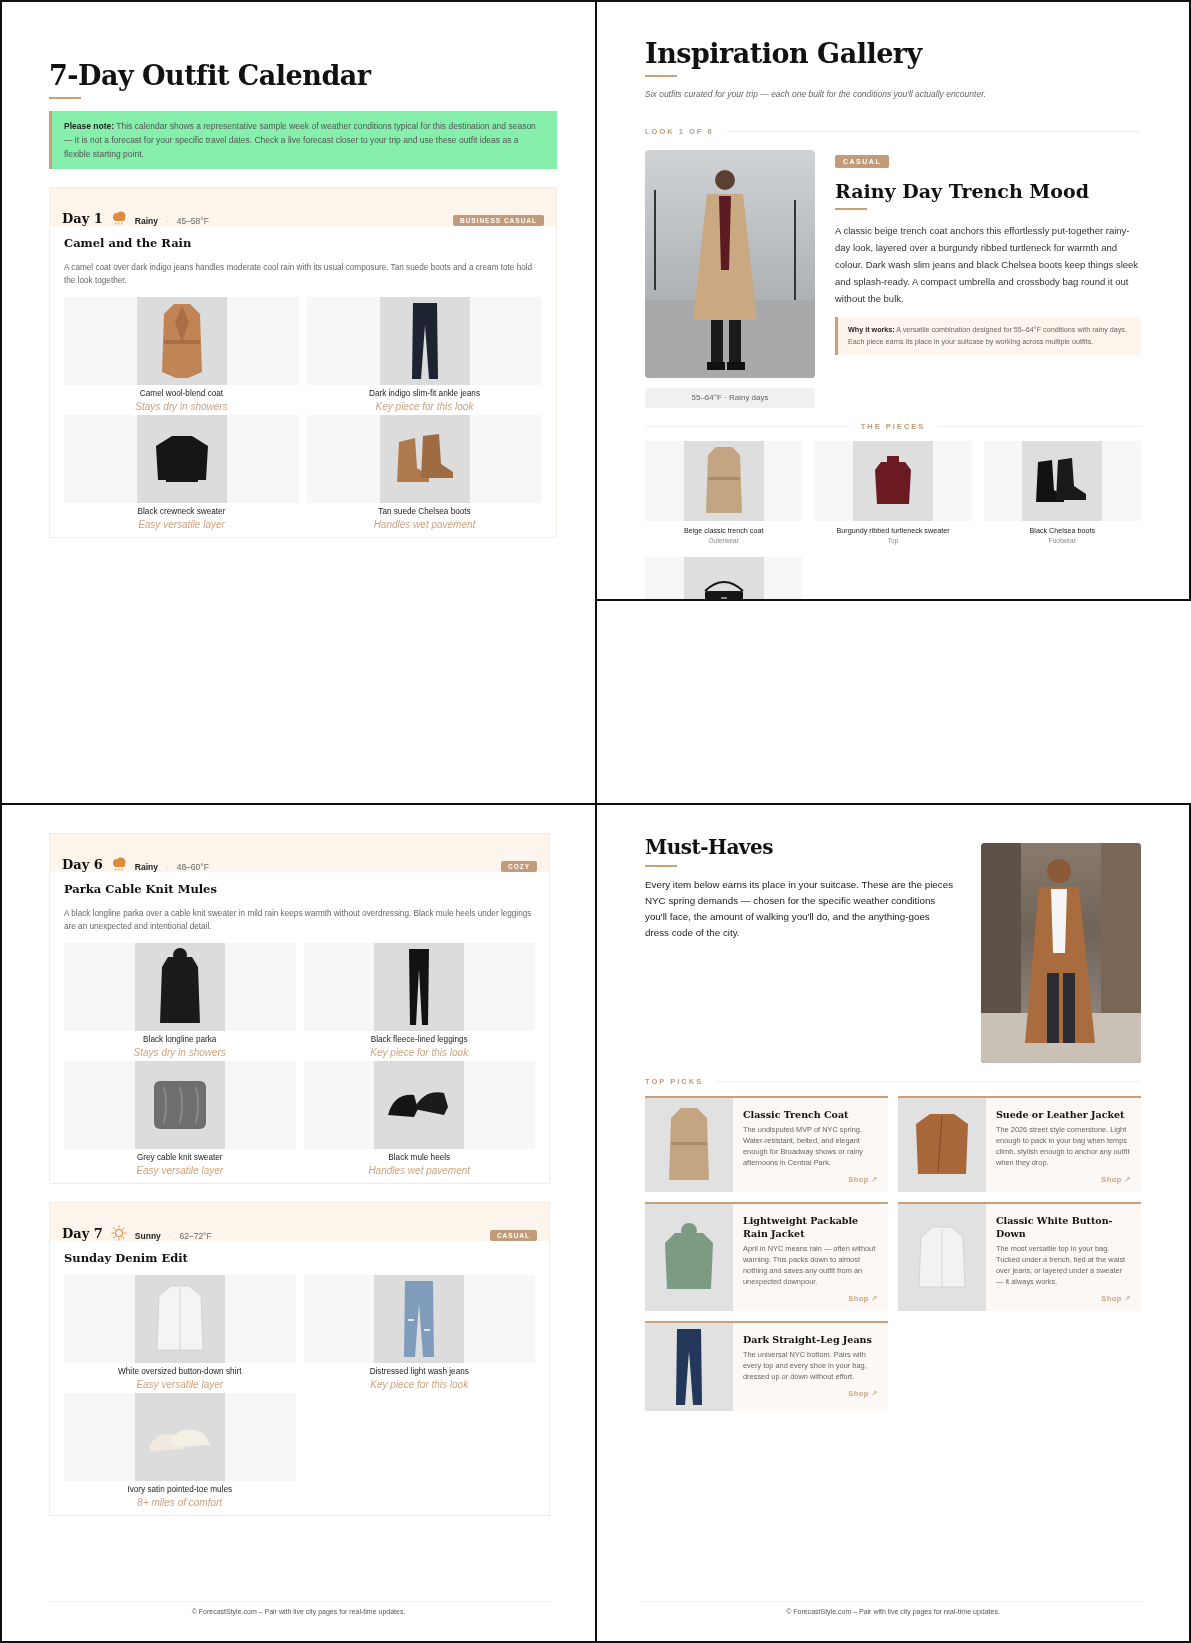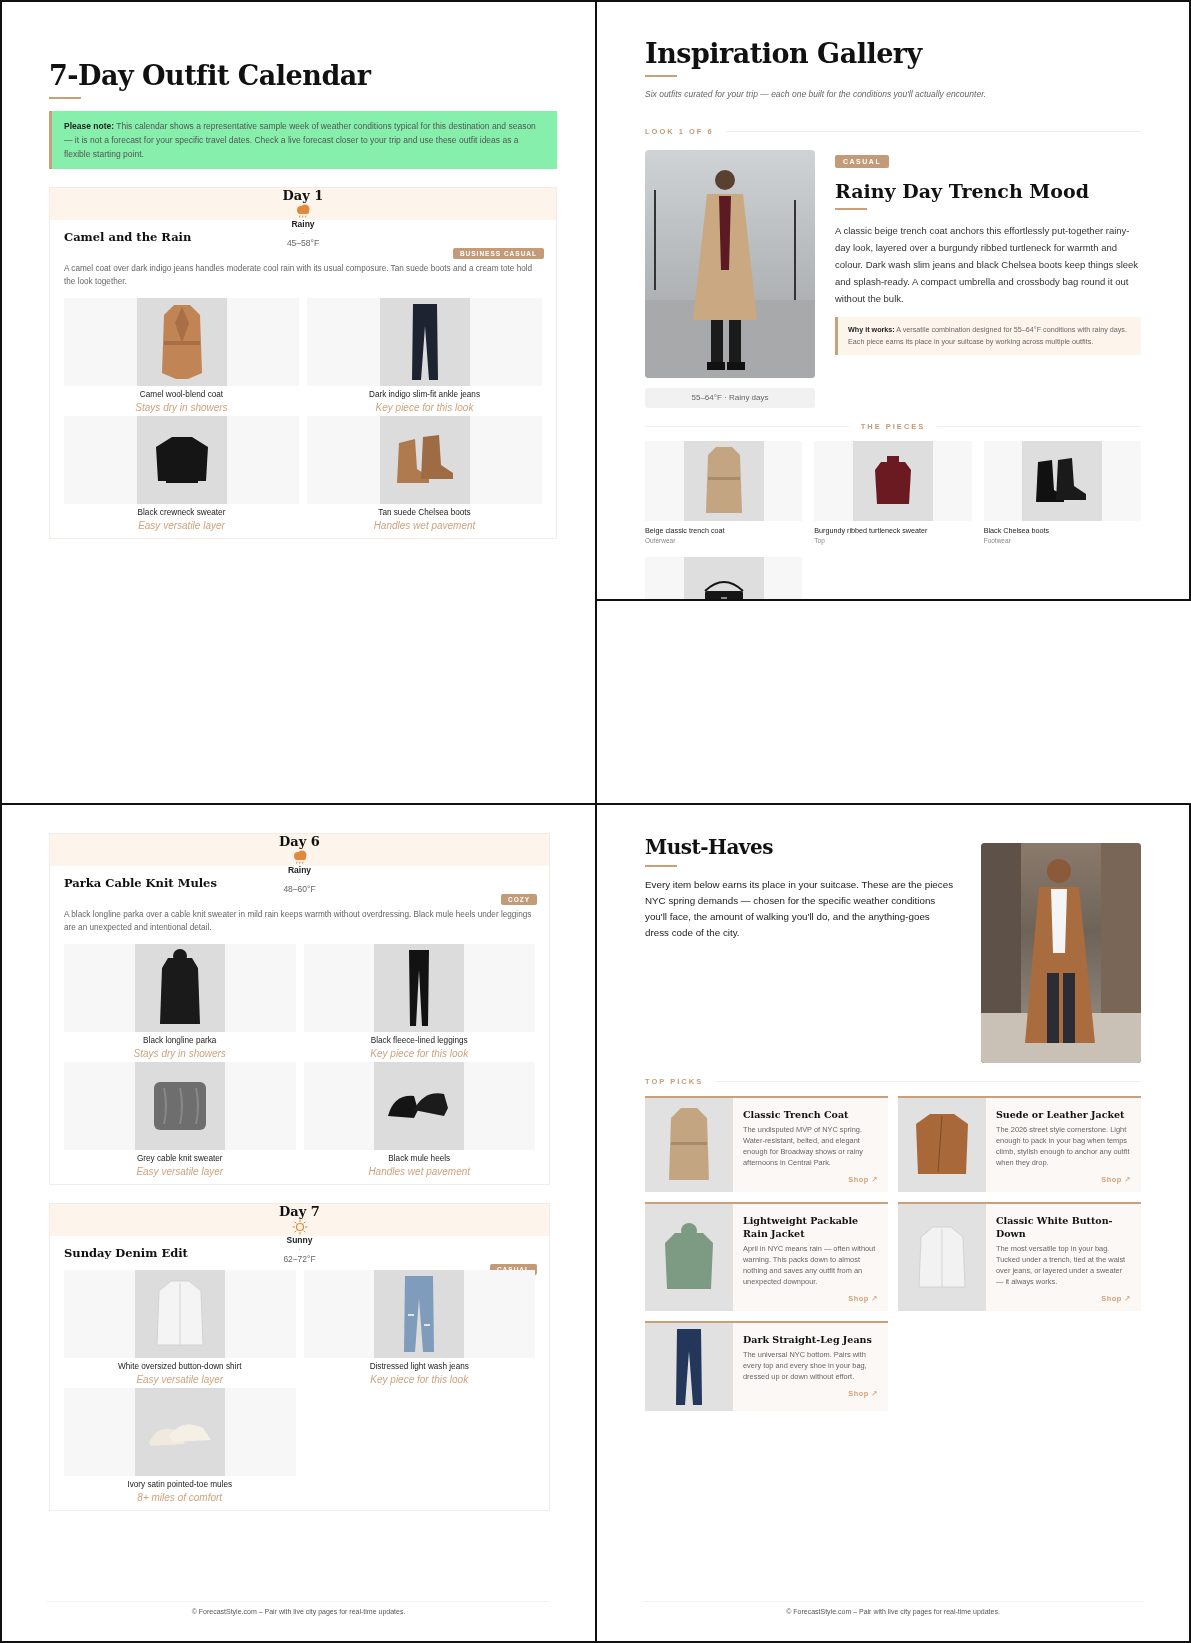--- a/index.html
+++ b/index.html
@@ -10,30 +10,30 @@
   .p2 { left: 595px; top: 0; width: 596px; height: 601px; }
   .p3 { left: 0; top: 803px; width: 597px; height: 840px; }
   .p4 { left: 595px; top: 803px; width: 596px; height: 840px; }
   .h1 { font-family: "DejaVu Serif", serif; font-weight: bold; font-size: 27px; color: #111; letter-spacing: -0.5px; }
   .rule { width: 32px; height: 2px; background: #c9a07a; margin-top: 6px; }
 
   .note { margin-top: 10px; background: #86efac; border-left: 3px solid #c9a07a; padding: 8px 12px; font-size: 8.5px; line-height: 14px; color: #555; }
   .note b { color: #222; }
 
   .day { margin-top: 18px; border: 1px solid #f2ece6; }
-  .day-head { background: #fdf4ec; height: 32px; display: flex; align-items: center; padding: 0 12px; flex-direction: column; }
+  .day-head { background: #fdf4ec; height: 38px; display: flex; align-items: flex-end; padding: 0 12px; }
   .day-title { font-family: "DejaVu Serif", serif; font-weight: bold; font-size: 13px; color: #111; }
   .wicon { width: 16px; height: 16px; margin: 0 8px; display: inline-block; }
   .cond { font-size: 8.5px; font-weight: bold; color: #222; }
   .dot { color: #bbb; font-size: 8px; margin: 0 8px; }
   .temp { font-size: 8.5px; color: #666; }
   .badge { margin-left: auto; background: #c49b78; color: #fff; font-size: 6.5px; font-weight: bold; letter-spacing: 1px; padding: 2px 7px; border-radius: 2px; }
   .day-body { padding: 10px 14px 6px 14px; }
   .outfit-title { font-family: "DejaVu Serif", serif; font-weight: bold; font-size: 11.5px; color: #111; }
-  .outfit-desc { font-size: 8.2px; line-height: 13px; color: #666; margin-top: 18px; }
+  .outfit-desc { font-size: 8.2px; line-height: 13px; color: #666; margin-top: 11px; }
   .items { display: grid; grid-template-columns: 1fr 1fr; column-gap: 8px; row-gap: 2px; margin-top: 10px; }
   .item { text-align: center; }
   .item-img { height: 88px; background: #f7f7f7; display: flex; justify-content: center; }
   .item-img .ph { width: 90px; height: 88px; background: #dcdcdc; display: flex; align-items: center; justify-content: center; }
   .item-name { font-size: 8.2px; color: #222; margin-top: 4px; }
   .item-note { font-size: 10px; color: #d0a27c; font-style: italic; margin-top: 3px; height: 12px; }
 
   .subtitle { font-size: 8.5px; color: #666; font-style: italic; margin-top: 12px; }
   .section-label { display: flex; align-items: center; margin-top: 28px; font-size: 7.5px; letter-spacing: 2px; color: #c49b78; font-weight: bold; }
   .section-label .line { flex: 1; height: 1px; background: #eee; margin-left: 12px; }
@@ -43,21 +43,21 @@
   .look-info { margin-left: 20px; flex: 1; }
   .badge2 { display: inline-block; background: #c49b78; color: #fff; font-size: 7px; font-weight: bold; letter-spacing: 1.5px; padding: 3px 8px; border-radius: 2px; }
   .look-title { font-family: "DejaVu Serif", serif; font-weight: bold; font-size: 19px; color: #111; margin-top: 12px; }
   .look-desc { font-size: 9.5px; line-height: 17px; color: #333; margin-top: 12px; }
   .why { margin-top: 10px; background: #fdf4ec; border-left: 3px solid #c9a07a; padding: 7px 10px; font-size: 7.2px; line-height: 12px; color: #666; }
   .why b { color: #222; }
   .pieces-label { display: flex; align-items: center; margin-top: 14px; font-size: 7.5px; letter-spacing: 2px; color: #c49b78; font-weight: bold; }
   .pieces-label .line { flex: 1; height: 1px; background: #eee; }
   .pieces-label span.t { margin: 0 12px; }
   .pieces { display: grid; grid-template-columns: repeat(3, 1fr); column-gap: 12px; row-gap: 4px; margin-top: 10px; }
-  .piece { }
+  .piece { text-align: center; }
   .piece-img { height: 80px; background: #f7f7f7; display: flex; justify-content: center; }
   .piece-img .ph { width: 80px; height: 80px; background: #dedede; display: flex; align-items: center; justify-content: center; }
   .piece-name { font-size: 7.2px; color: #222; margin-top: 5px; }
   .piece-cat { font-size: 6.5px; color: #888; margin-top: 2px; height: 16px; }
   .p2-footer { position: absolute; left: 45px; right: 45px; top: 740px; border-top: 1px solid #f0f0f0; padding-top: 9px; text-align: right; font-size: 8px; color: #666; font-style: italic; }
   .p2-footer .link { color: #d0a27c; }
 
   .footer { position: absolute; left: 45px; right: 45px; bottom: 26px; border-top: 1px solid #f0f0f0; padding-top: 6px; text-align: center; font-size: 7px; color: #555; }
 
   .mh-intro { display: flex; }

